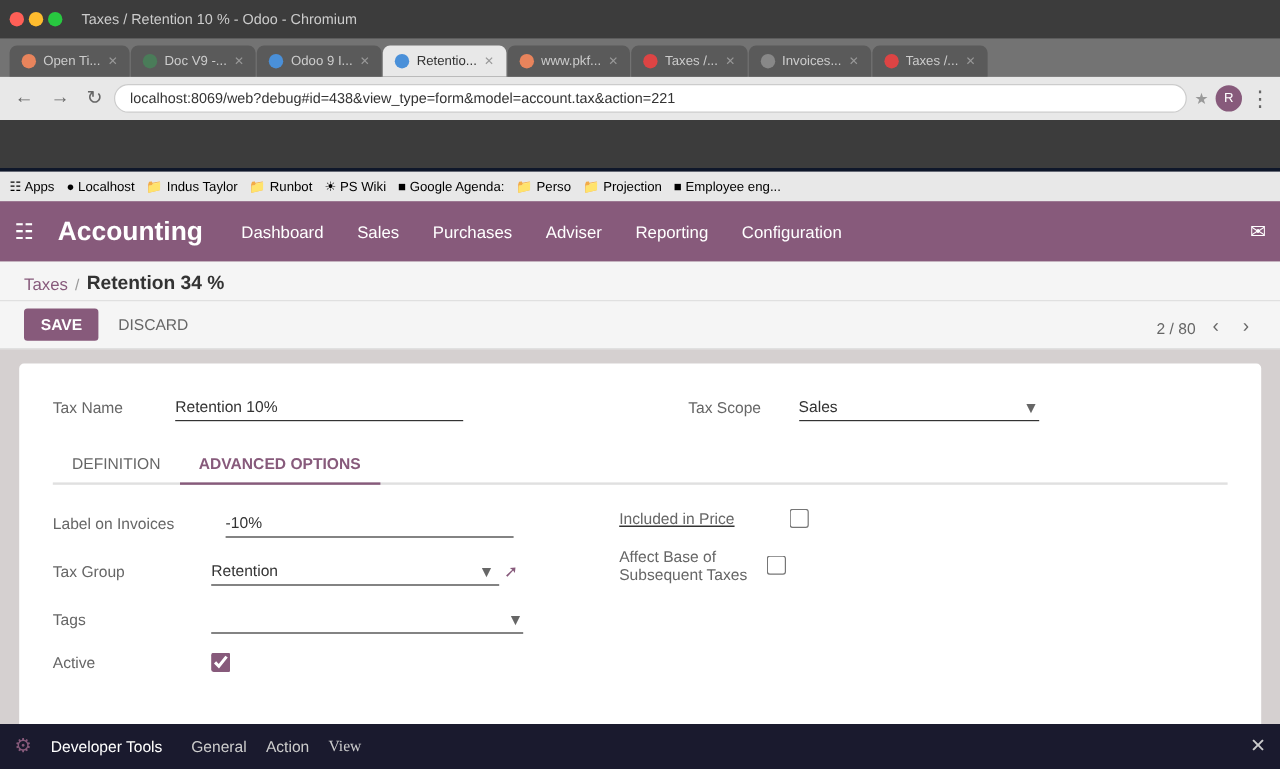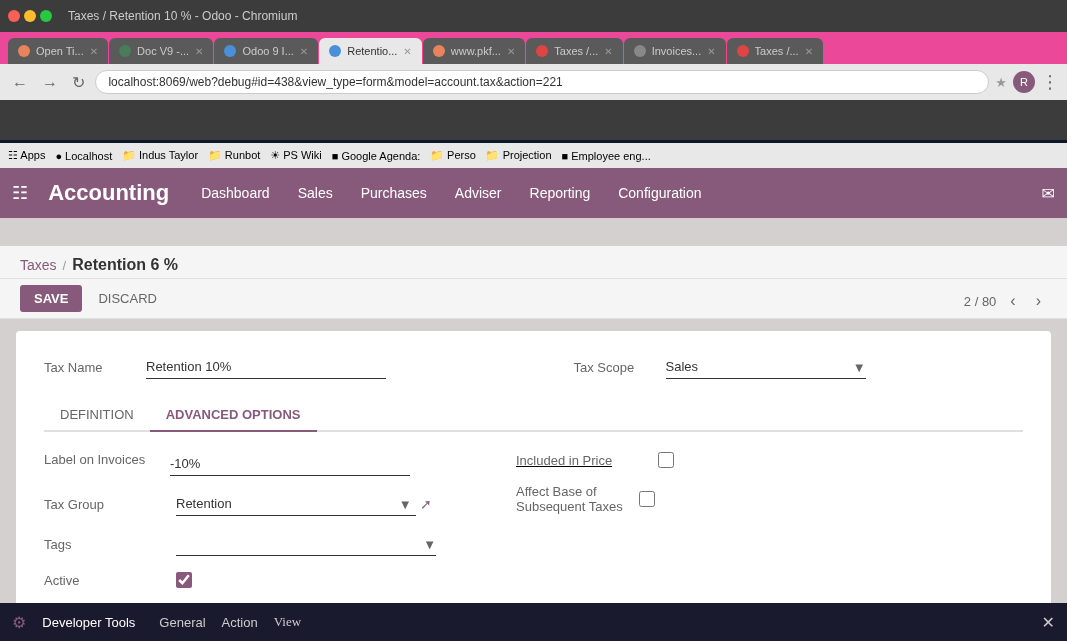--- a/index.html
+++ b/index.html
@@ -8,21 +8,21 @@
     
     .browser-chrome { background: #3c3c3c; height: 140px; }
     .title-bar { background: #3c3c3c; display: flex; align-items: center; padding: 6px 8px; gap: 8px; height: 32px; }
     .title-bar-buttons { display: flex; gap: 4px; }
     .tb-btn { width: 12px; height: 12px; border-radius: 50%; border: none; cursor: pointer; }
     .tb-close { background: #ff5f57; }
     .tb-min { background: #febc2e; }
     .tb-max { background: #28c840; }
     .title-text { color: #ccc; font-size: 12px; margin-left: 8px; }
 
-    .tabs-bar { background: #ec4899; display: flex; align-items: flex-end; padding: 0 8px; height: 32px; gap: 1px; overflow: hidden; }
+    .tabs-bar { background: #737373; display: flex; align-items: flex-end; padding: 0 8px; height: 32px; gap: 1px; overflow: hidden; }
     .browser-tab { background: #5a5a5a; color: #ccc; font-size: 11px; padding: 4px 10px; border-radius: 6px 6px 0 0; display: flex; align-items: center; gap: 6px; height: 26px; max-width: 140px; white-space: nowrap; overflow: hidden; cursor: pointer; }
     .browser-tab.active { background: #e8e8e8; color: #333; }
     .tab-close { color: #999; font-size: 10px; margin-left: auto; cursor: pointer; }
 
     .address-bar { background: #e8e8e8; display: flex; align-items: center; padding: 4px 8px; gap: 6px; height: 36px; }
     .nav-btn { background: none; border: none; color: #666; font-size: 16px; cursor: pointer; padding: 2px 4px; }
     .nav-btn:disabled { color: #bbb; }
     .url-box { flex: 1; background: #fff; border: 1px solid #ccc; border-radius: 12px; padding: 4px 12px; font-size: 12px; color: #333; display: flex; align-items: center; }
     .url-text { flex: 1; }
     .bookmarks-bar { background: #e8e8e8; display: flex; align-items: center; padding: 2px 8px; gap: 10px; height: 28px; border-top: 1px solid #ccc; font-size: 11px; }
@@ -30,21 +30,21 @@
     
     .top-nav { background: #875a7b; height: 50px; display: flex; align-items: center; padding: 0 12px; gap: 16px; }
     .nav-grid-icon { color: #fff; font-size: 18px; cursor: pointer; margin-right: 4px; }
     .app-title { color: #fff; font-size: 22px; font-weight: bold; margin-right: 4px; }
     .nav-menu { display: flex; gap: 4px; }
     .nav-item { color: #fff; padding: 6px 12px; cursor: pointer; border-radius: 3px; font-size: 14px; }
     .nav-spacer { flex: 1; }
     .nav-mail-icon { color: #fff; font-size: 16px; cursor: pointer; }
 
     
-    .breadcrumb-bar { background: #f8f8f8; padding: 12px 24px 4px; display: flex; align-items: center; gap: 6px; border-bottom: 1px solid #e0e0e0; margin-top: 28px; }
+    .breadcrumb-bar { background: #f8f8f8; padding: 12px 24px 4px; display: flex; align-items: center; gap: 6px; border-bottom: 1px solid #e0e0e0; }
     .breadcrumb-link { color: #875a7b; cursor: pointer; font-size: 14px; }
     .breadcrumb-sep { color: #999; }
     .breadcrumb-current { color: #333; font-size: 16px; font-weight: bold; }
 
     
     .action-bar { background: #f8f8f8; padding: 8px 24px; display: flex; align-items: flex-end; gap: 8px; border-bottom: 1px solid #e0e0e0; }
     .btn-save { background: #875a7b; color: #fff; border: none; padding: 6px 14px; border-radius: 3px; cursor: pointer; font-size: 13px; font-weight: bold; }
     .btn-discard { background: none; border: none; color: #666; cursor: pointer; font-size: 13px; padding: 6px 8px; }
     .record-nav { margin-left: auto; display: flex; align-items: center; gap: 8px; color: #666; font-size: 13px; }
     .record-nav-btn { background: none; border: none; color: #666; cursor: pointer; font-size: 16px; padding: 2px 6px; }
@@ -162,21 +162,21 @@
     </div>
     <div class="nav-spacer"></div>
     <span class="nav-mail-icon">✉</span>
   </div>
 
   <div style="background:#d5d0d0; flex:1; display:flex; flex-direction:column;">
 
     <div class="breadcrumb-bar" style="background:#f5f5f5; padding:10px 20px 4px;">
       <span class="breadcrumb-link">Taxes</span>
       <span class="breadcrumb-sep">/</span>
-      <span class="breadcrumb-current">Retention 6 %</span>
+      <span class="breadcrumb-current">Retention 34 %</span>
     </div>
 
     <div class="action-bar" style="background:#f5f5f5; padding:6px 20px;">
       <button class="btn-save">SAVE</button>
       <button class="btn-discard">DISCARD</button>
       <div class="record-nav">
         <span>2 / 80</span>
         <button class="record-nav-btn">‹</button>
         <button class="record-nav-btn">›</button>
       </div>
@@ -204,21 +204,21 @@
 
       <div class="tabs-row" style="display:flex; border-bottom:2px solid #e0e0e0; margin-bottom:20px;">
         <span class="tab-item" style="padding:8px 16px;cursor:pointer;font-size:13px;color:#666;">DEFINITION</span>
         <span class="tab-item active" style="padding:8px 16px;cursor:pointer;font-size:13px;color:#875a7b;border-bottom:2px solid #875a7b;margin-bottom:-2px;font-weight:bold;">ADVANCED OPTIONS</span>
       </div>
 
       <div style="display:flex; gap:80px;">
 
         <div style="display:flex; flex-direction:column; gap:16px;">
 
-          <div style="display:flex; gap:6px;">
+          <div style="display:flex; align-items:center; gap:24px;">
             <label style="color:#666;font-size:13px;min-width:120px;">Label on Invoices</label>
             <input type="text" value="-10%" style="border-top: none; border-right: none; border-left: none; border-image: initial; border-bottom: 1px solid rgb(51, 51, 51); padding: 4px 0px; font-size: 13px; color: rgb(51, 51, 51); width: 240px; outline: none;">
           </div>
 
           <div style="display:flex; align-items:center; gap:12px;">
             <label style="color:#666;font-size:13px;min-width:120px;">Tax Group</label>
             <div style="position:relative;display:flex;align-items:center;">
               <select style="border:none;border-bottom:1px solid #333;padding:4px 20px 4px 0;font-size:13px;color:#333;background:#fff;appearance:none;outline:none;cursor:pointer;width:240px;">
                 <option selected="">Retention</option>
               </select>

